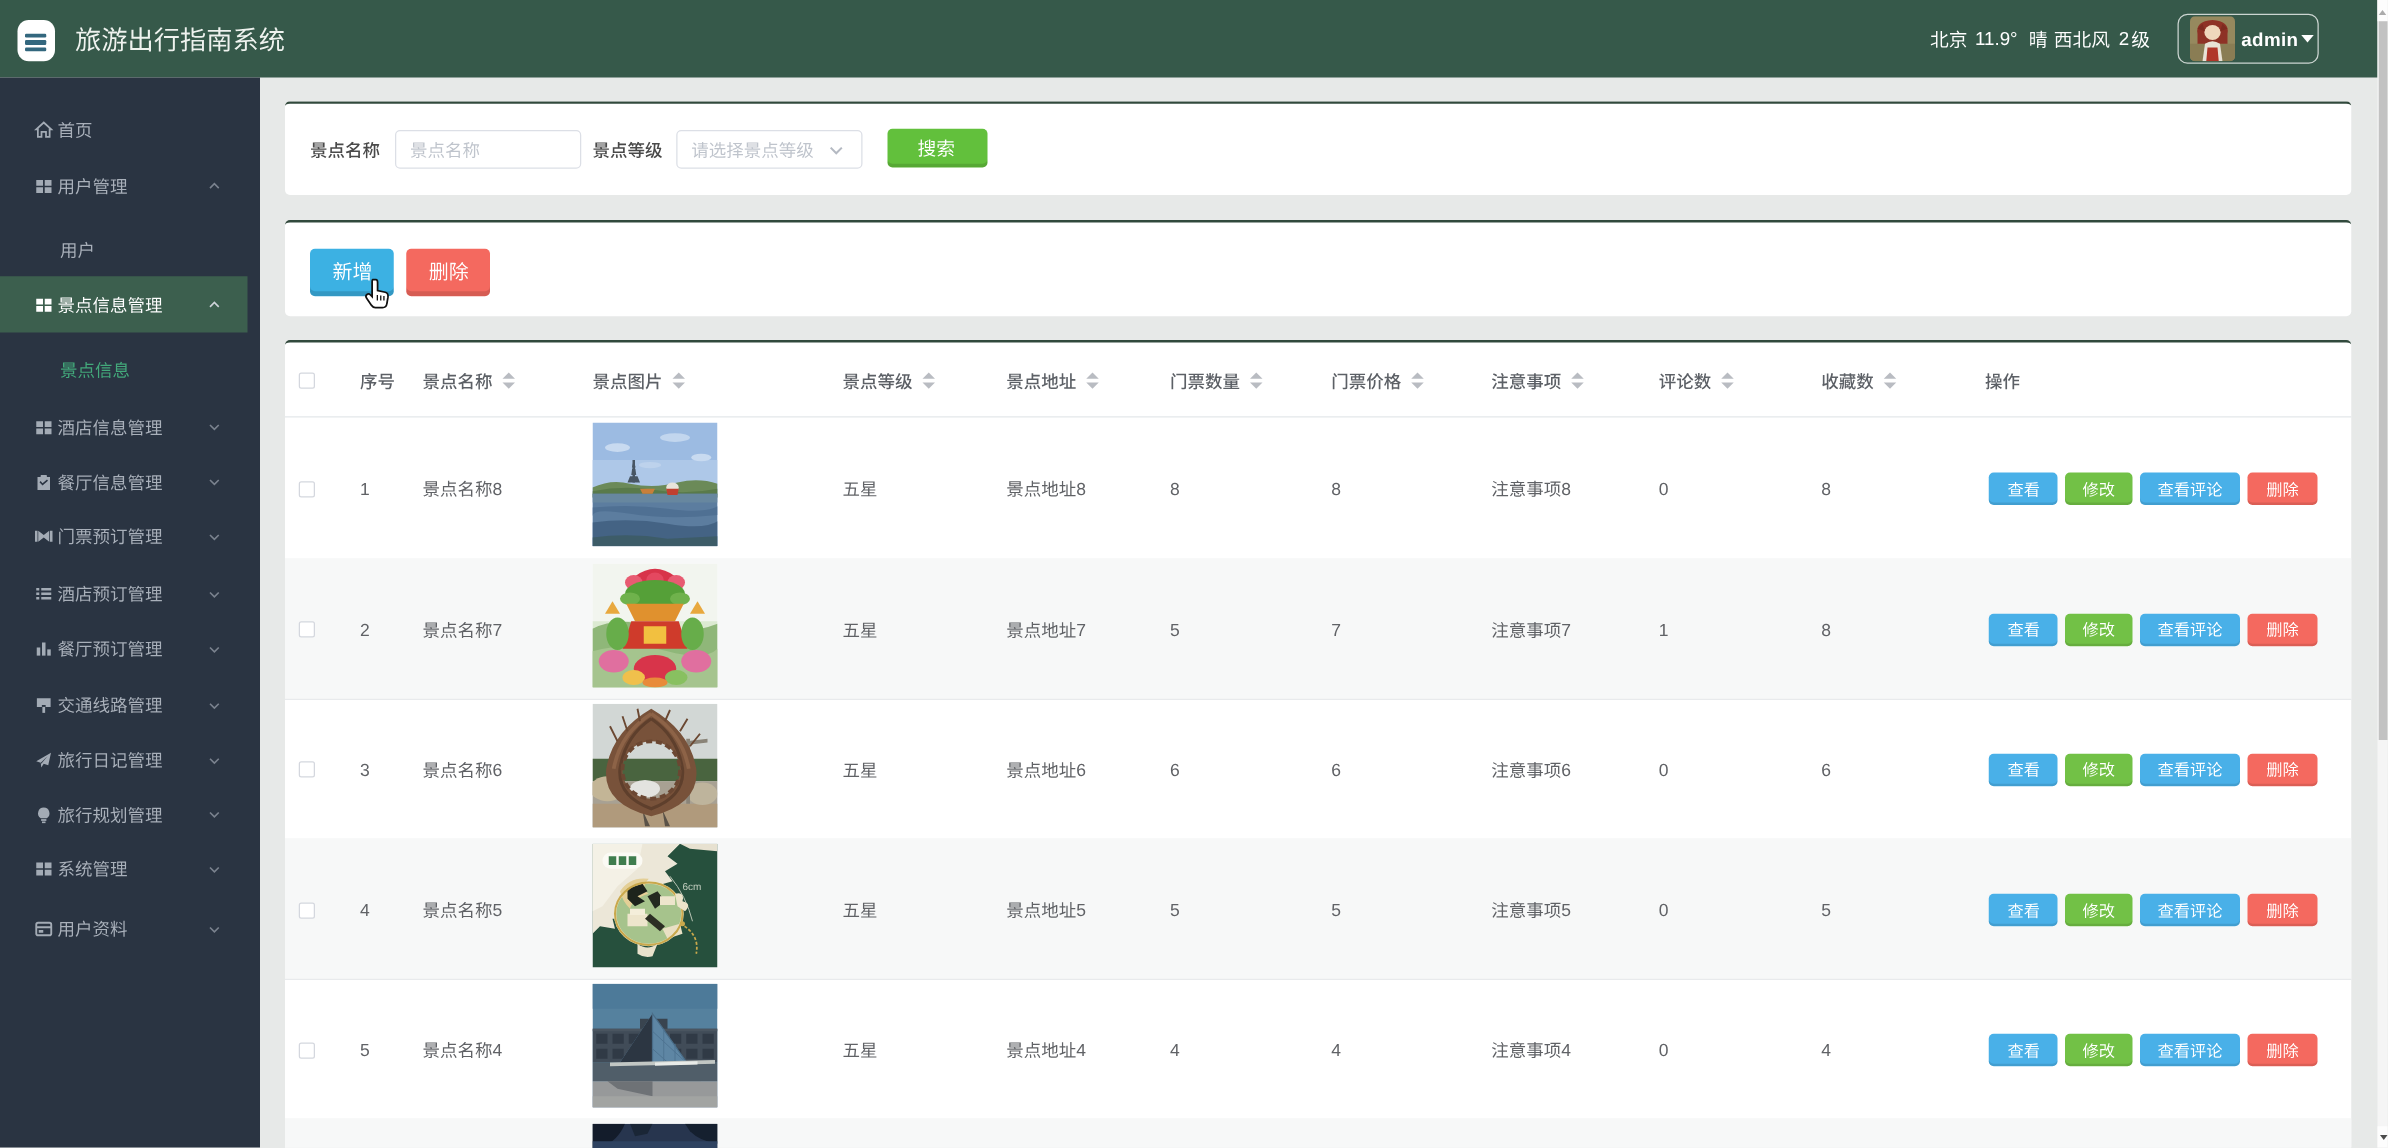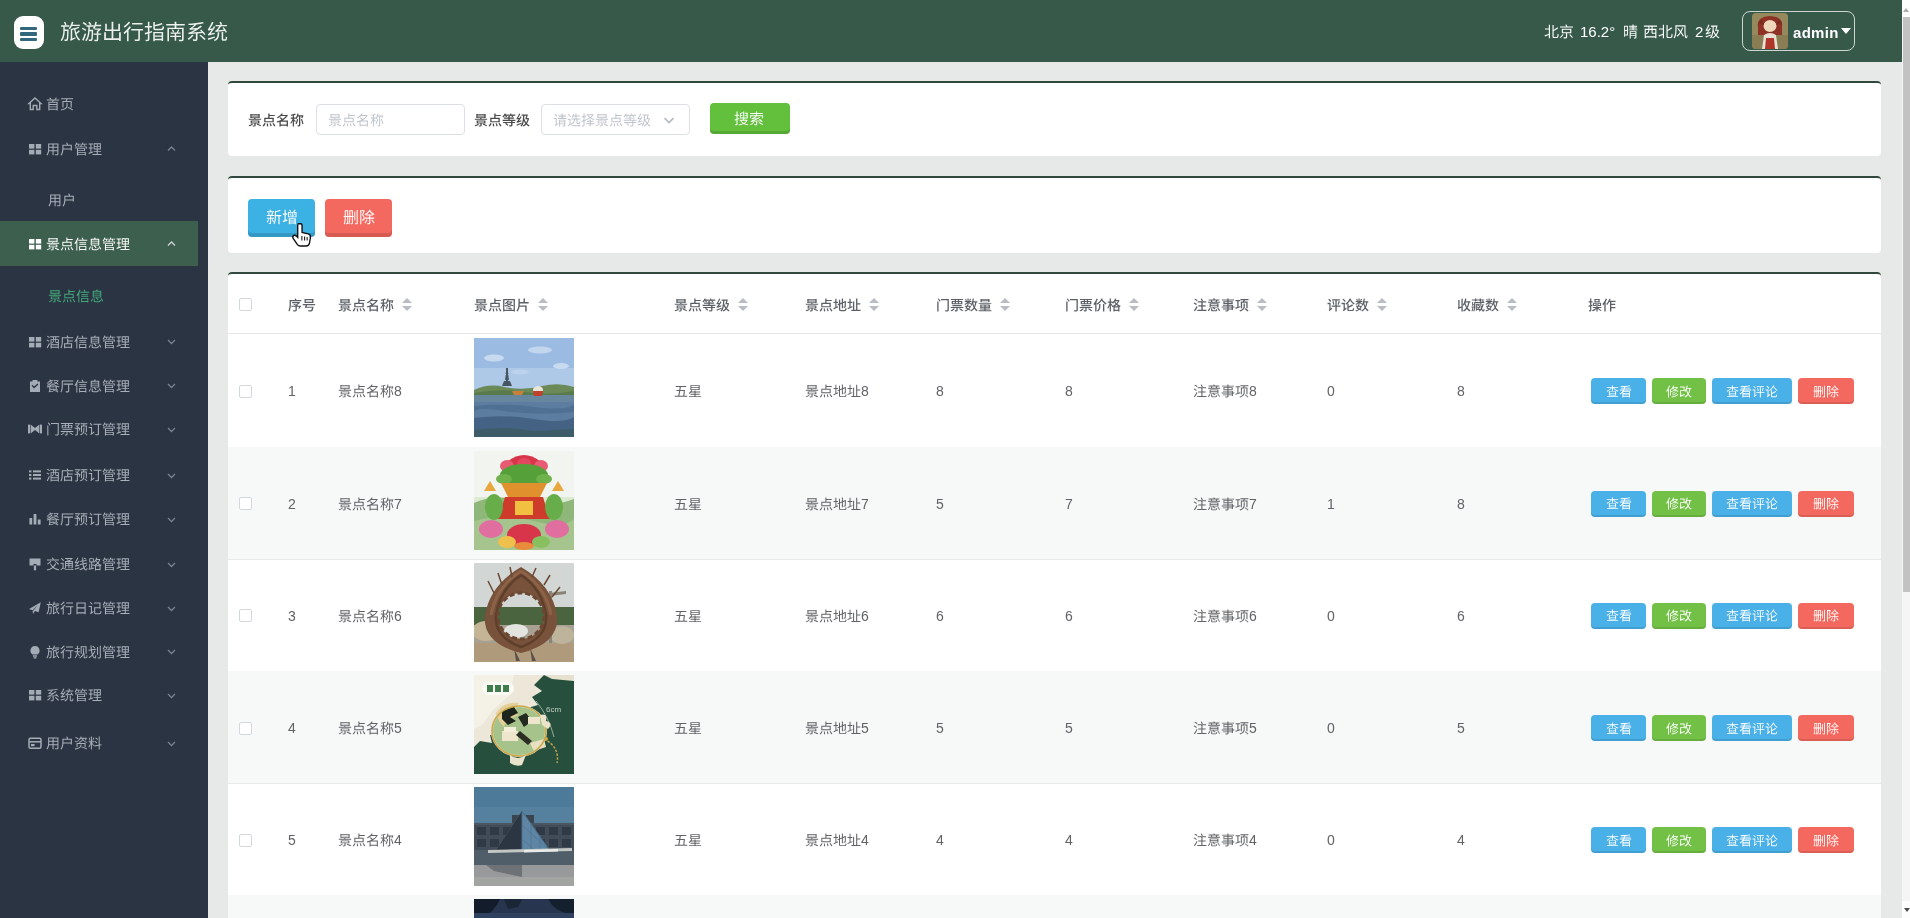--- a/index.html
+++ b/index.html
@@ -137,21 +137,21 @@
     <use href="#g884C" x="3000"></use>
     <use href="#g6307" x="4000"></use>
     <use href="#g5357" x="5000"></use>
     <use href="#g7CFB" x="6000"></use>
     <use href="#g7EDF" x="7000"></use>
   </svg>
 <svg class="t " style="left:1544px;top:23.5px" width="30" height="15" viewBox="0 0 2000 1000" fill="#fff">
     <use href="#g5317" x="0"></use>
     <use href="#g4EAC" x="1000"></use>
   </svg>
-<div class="abs" style="left:1580px;top:23px;color:#fff;font-size:15px">16.2°</div>
+<div class="abs" style="left:1580px;top:23px;color:#fff;font-size:15px">11.9°</div>
 <svg class="t " style="left:1623px;top:23.5px" width="15" height="15" viewBox="0 0 1000 1000" fill="#fff">
     <use href="#g6674" x="0"></use>
   </svg>
 <svg class="t " style="left:1643px;top:23.5px" width="45" height="15" viewBox="0 0 3000 1000" fill="#fff">
     <use href="#g897F" x="0"></use>
     <use href="#g5317" x="1000"></use>
     <use href="#g98CE" x="2000"></use>
   </svg>
 <div class="abs" style="left:1695px;top:23px;color:#fff;font-size:15px">2</div>
 <svg class="t " style="left:1705px;top:23.5px" width="15" height="15" viewBox="0 0 1000 1000" fill="#fff">

